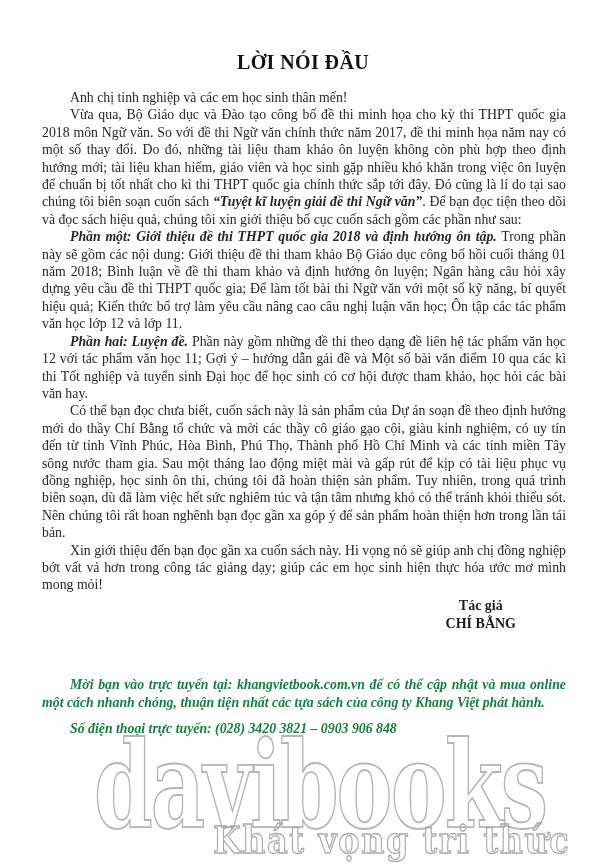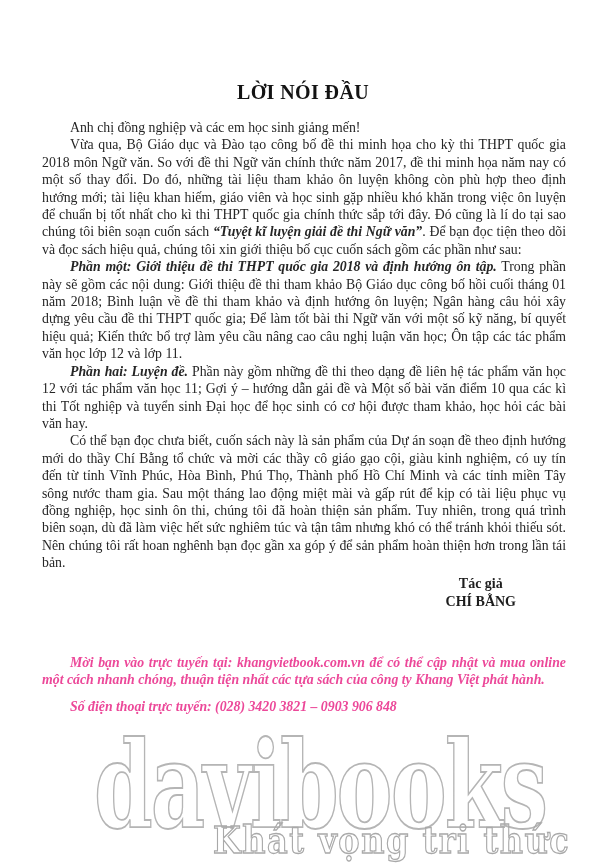--- a/index.html
+++ b/index.html
@@ -6,21 +6,21 @@
   .page {
     position:relative;
     width:606px; height:868px;
     margin:0 auto;
     background:#ffffff;
     overflow:hidden;
     font-family:"Liberation Serif", serif;
   }
   .page-title {
     margin:0;
-    padding-top:81px;
+    padding-top:51px;
     text-align:center;
     font-size:20px;
     font-weight:bold;
     letter-spacing:0.4px;
     color:#131313;
   }
   .body-text {
     margin:15px 40px 0 42px;
     font-size:13.8px;
     line-height:17.4px;
@@ -39,21 +39,21 @@
     line-height:18.5px;
     font-weight:bold;
     color:#1d1d1d;
   }
   .footer-block {
     margin:42px 40px 0 42px;
     font-size:13.8px;
     line-height:17.8px;
     font-weight:bold;
     text-align:justify;
-    color:#ec4899;
+    color:#15803d;
   }
   .footer-block p { margin:0; text-indent:28px; }
   .footer-block p + p { margin-top:9px; }
   .wm-brand {
     position:absolute;
     left:94px; top:738px;
     font-family:"DejaVu Serif", serif;
     font-size:84px;
     font-weight:bold;
     letter-spacing:-2px;
@@ -82,25 +82,26 @@
   }
 </style>
 </head>
 <body>
 
 <div class="page">
 
   <h1 class="page-title">LỜI NÓI ĐẦU</h1>
 
   <div class="body-text" id="body-paragraphs">
-      <p><span>Anh chị đồng nghiệp và các em học sinh giảng mến!</span></p>
+      <p><span>Anh chị tỉnh nghiệp và các em học sinh thân mến!</span></p>
       <p><span>Vừa qua, Bộ Giáo dục và Đào tạo công bố đề thi minh họa cho kỳ thi THPT quốc gia 2018 môn Ngữ văn. So với đề thi Ngữ văn chính thức năm 2017, đề thi minh họa năm nay có một số thay đổi. Do đó, những tài liệu tham khảo ôn luyện không còn phù hợp theo định hướng mới; tài liệu khan hiếm, giáo viên và học sinh gặp nhiều khó khăn trong việc ôn luyện để chuẩn bị tốt nhất cho kì thi THPT quốc gia chính thức sắp tới đây. Đó cũng là lí do tại sao chúng tôi biên soạn cuốn sách </span><span class="run-b">“Tuyệt kĩ luyện giải đề thi Ngữ văn”</span><span>. Để bạn đọc tiện theo dõi và đọc sách hiệu quả, chúng tôi xin giới thiệu bố cục cuốn sách gồm các phần như sau:</span></p>
       <p><span class="run-b">Phần một: Giới thiệu đề thi THPT quốc gia 2018 và định hướng ôn tập.</span><span> Trong phần này sẽ gồm các nội dung: Giới thiệu đề thi tham khảo Bộ Giáo dục công bố hồi cuối tháng 01 năm 2018; Bình luận về đề thi tham khảo và định hướng ôn luyện; Ngân hàng câu hỏi xây dựng yêu cầu đề thi THPT quốc gia; Để làm tốt bài thi Ngữ văn với một số kỹ năng, bí quyết hiệu quả; Kiến thức bổ trợ làm yêu cầu nâng cao câu nghị luận văn học; Ôn tập các tác phẩm văn học lớp 12 và lớp 11.</span></p>
       <p><span class="run-b">Phần hai: Luyện đề.</span><span> Phần này gồm những đề thi theo dạng đề liên hệ tác phẩm văn học 12 với tác phẩm văn học 11; </span><span class="run-i">Gợi ý – hướng dẫn gải đề</span><span> và </span><span class="run-i">Một số bài văn điểm 10</span><span> qua các kì thi Tốt nghiệp và tuyển sinh Đại học để học sinh có cơ hội được tham khảo, học hỏi các bài văn hay.</span></p>
       <p><span>Có thể bạn đọc chưa biết, cuốn sách này là sản phẩm của </span><span class="run-i">Dự án soạn đề theo định hướng mới</span><span> do thầy Chí Bằng tổ chức và mời các thầy cô giáo gạo cội, giàu kinh nghiệm, có uy tín đến từ tỉnh Vĩnh Phúc, Hòa Bình, Phú Thọ, Thành phố Hồ Chí Minh và các tỉnh miền Tây sông nước tham gia. Sau một tháng lao động miệt mài và gấp rút để kịp có tài liệu phục vụ đồng nghiệp, học sinh ôn thi, chúng tôi đã hoàn thiện sản phẩm. Tuy nhiên, trong quá trình biên soạn, dù đã làm việc hết sức nghiêm túc và tận tâm nhưng khó có thể tránh khỏi thiếu sót. Nên chúng tôi rất hoan nghênh bạn đọc gần xa góp ý để sản phẩm hoàn thiện hơn trong lần tái bản.</span></p>
+      <p><span>Xin giới thiệu đến bạn đọc gần xa cuốn sách này. Hi vọng nó sẽ giúp anh chị đồng nghiệp bớt vất vả hơn trong công tác giảng dạy; giúp các em học sinh hiện thực hóa ước mơ mình mong mỏi!</span></p>
     </div>
 
   <div class="signature">
     <div>Tác giả</div>
     <div>CHÍ BẰNG</div>
   </div>
 
   <div class="footer-block" id="footer-paragraphs">
       <p><span class="run-b">Mời bạn vào trực tuyến tại: </span><span class="run-bi">khangvietbook.com.vn</span><span class="run-b"> để có thể cập nhật và mua online một cách nhanh chóng, thuận tiện nhất các tựa sách của công ty Khang Việt phát hành.</span></p>
       <p><span class="run-b">Số điện thoại trực tuyến: (028) 3420 3821 – 0903 906 848</span></p>

